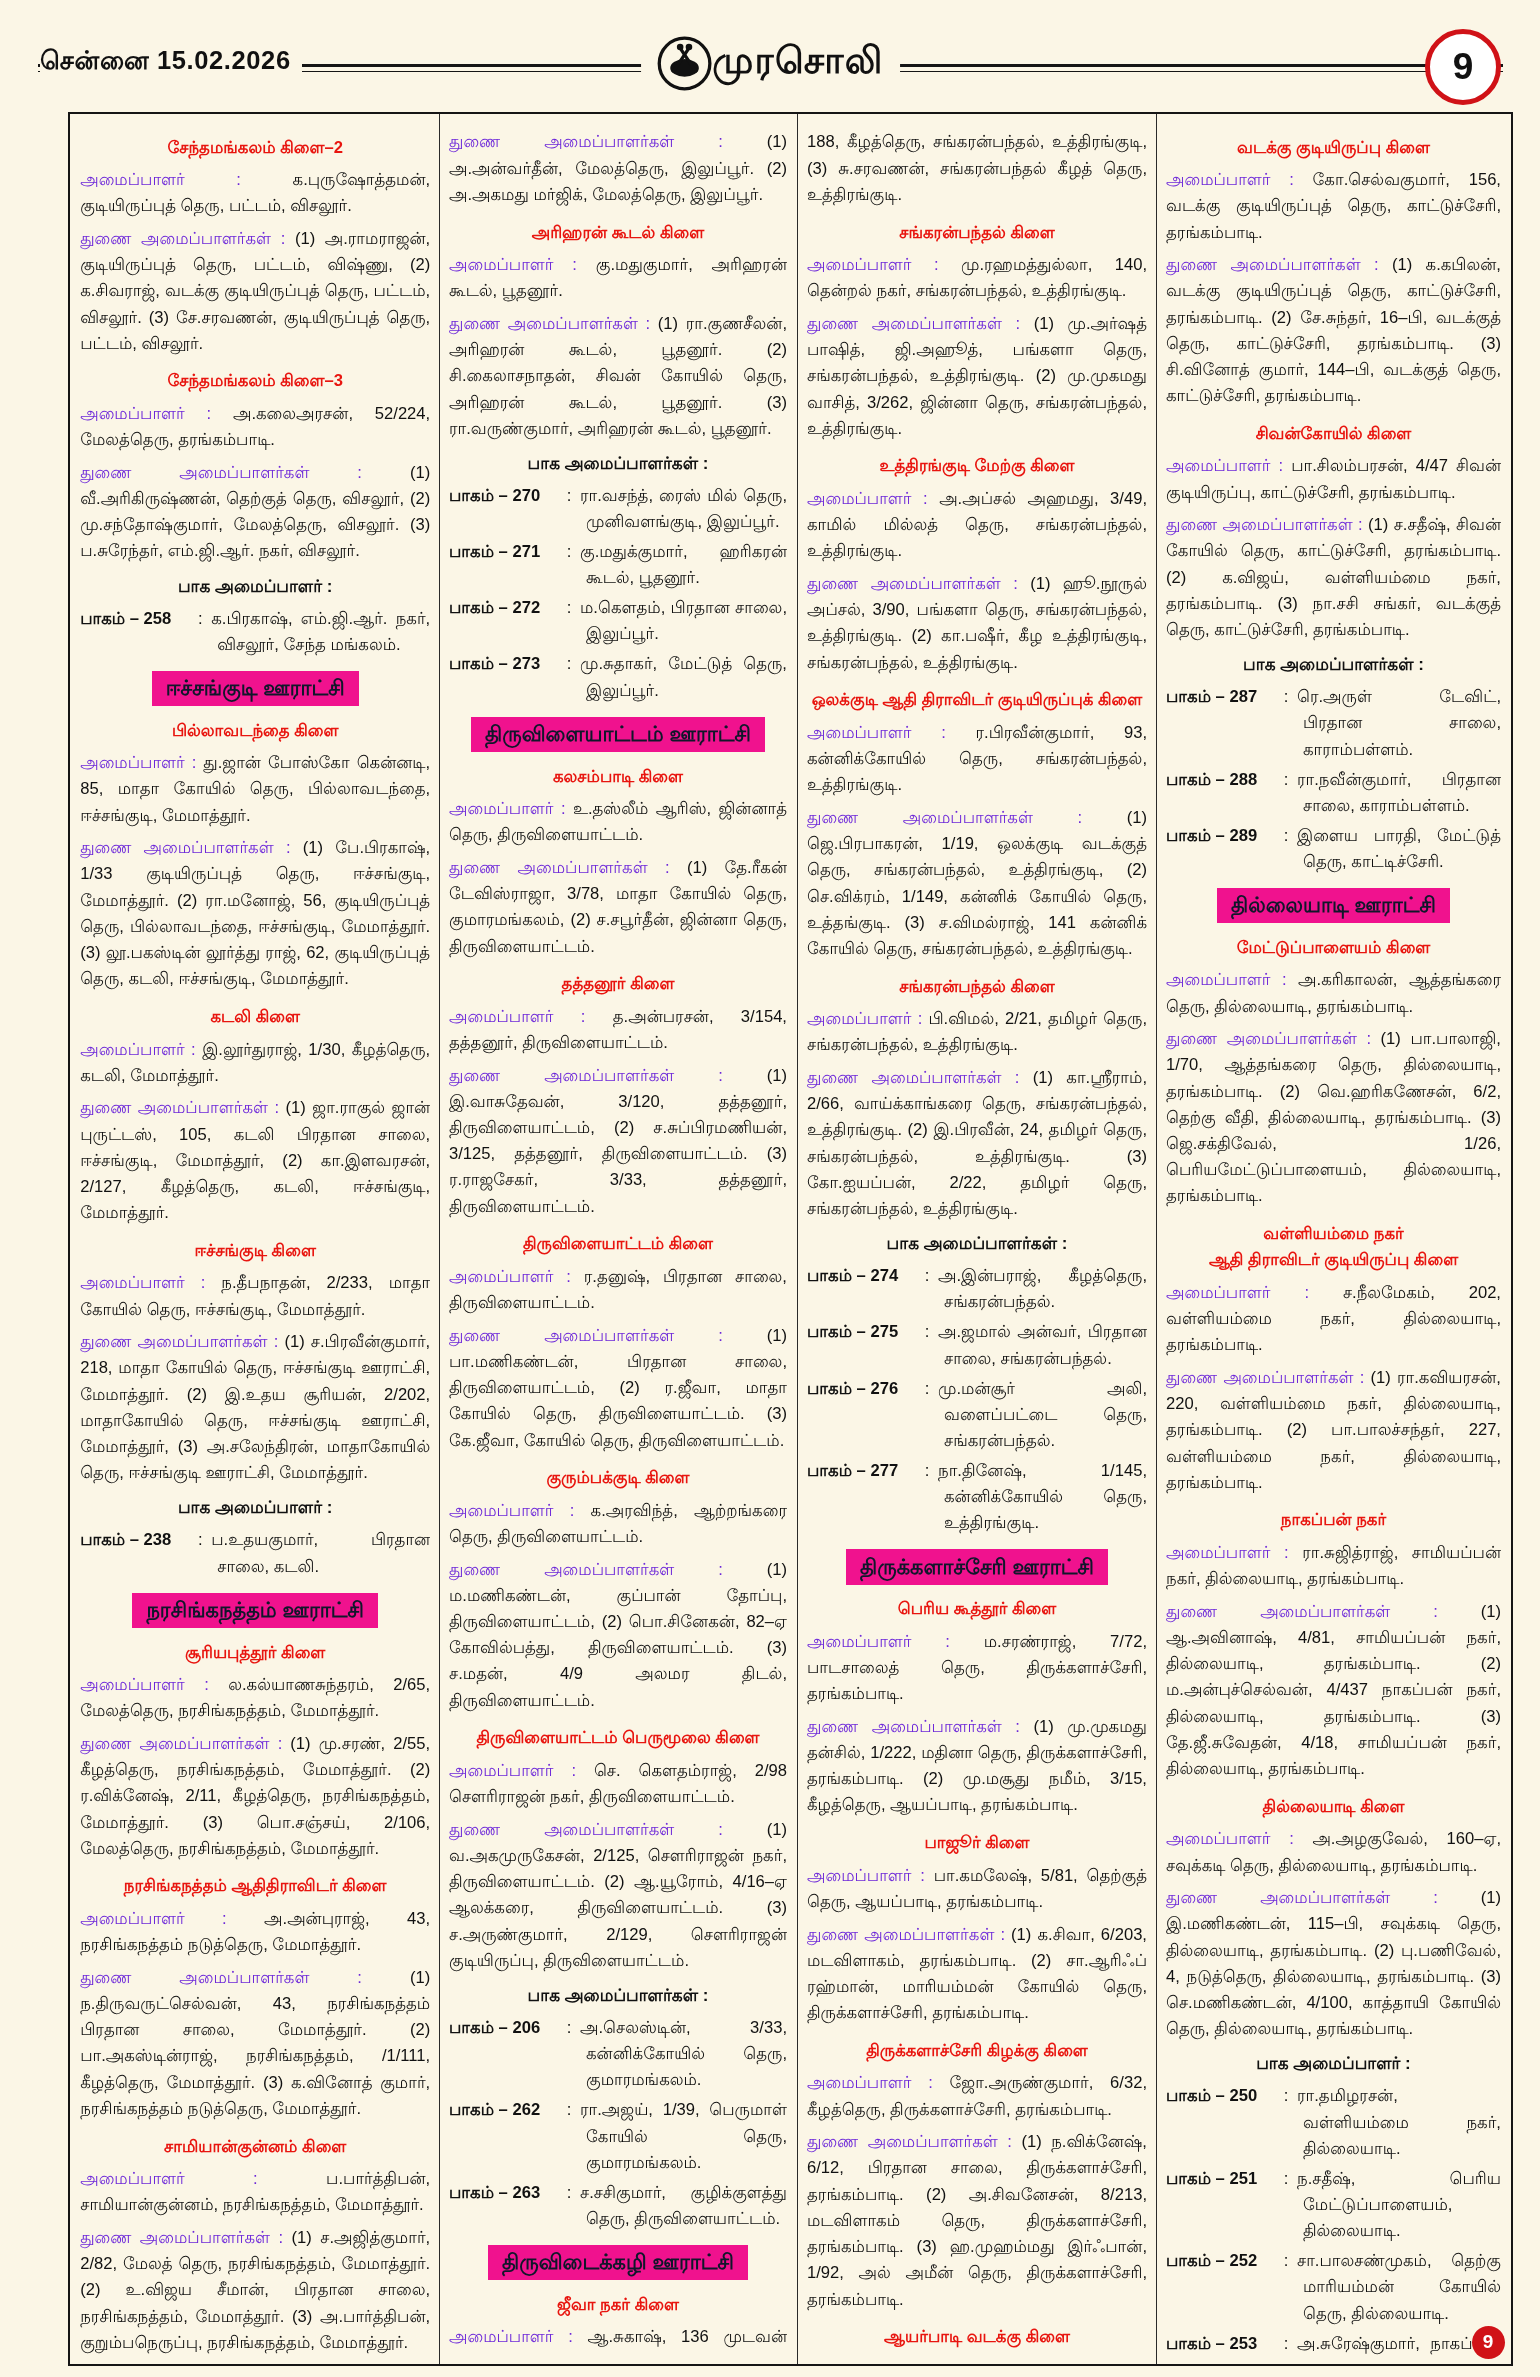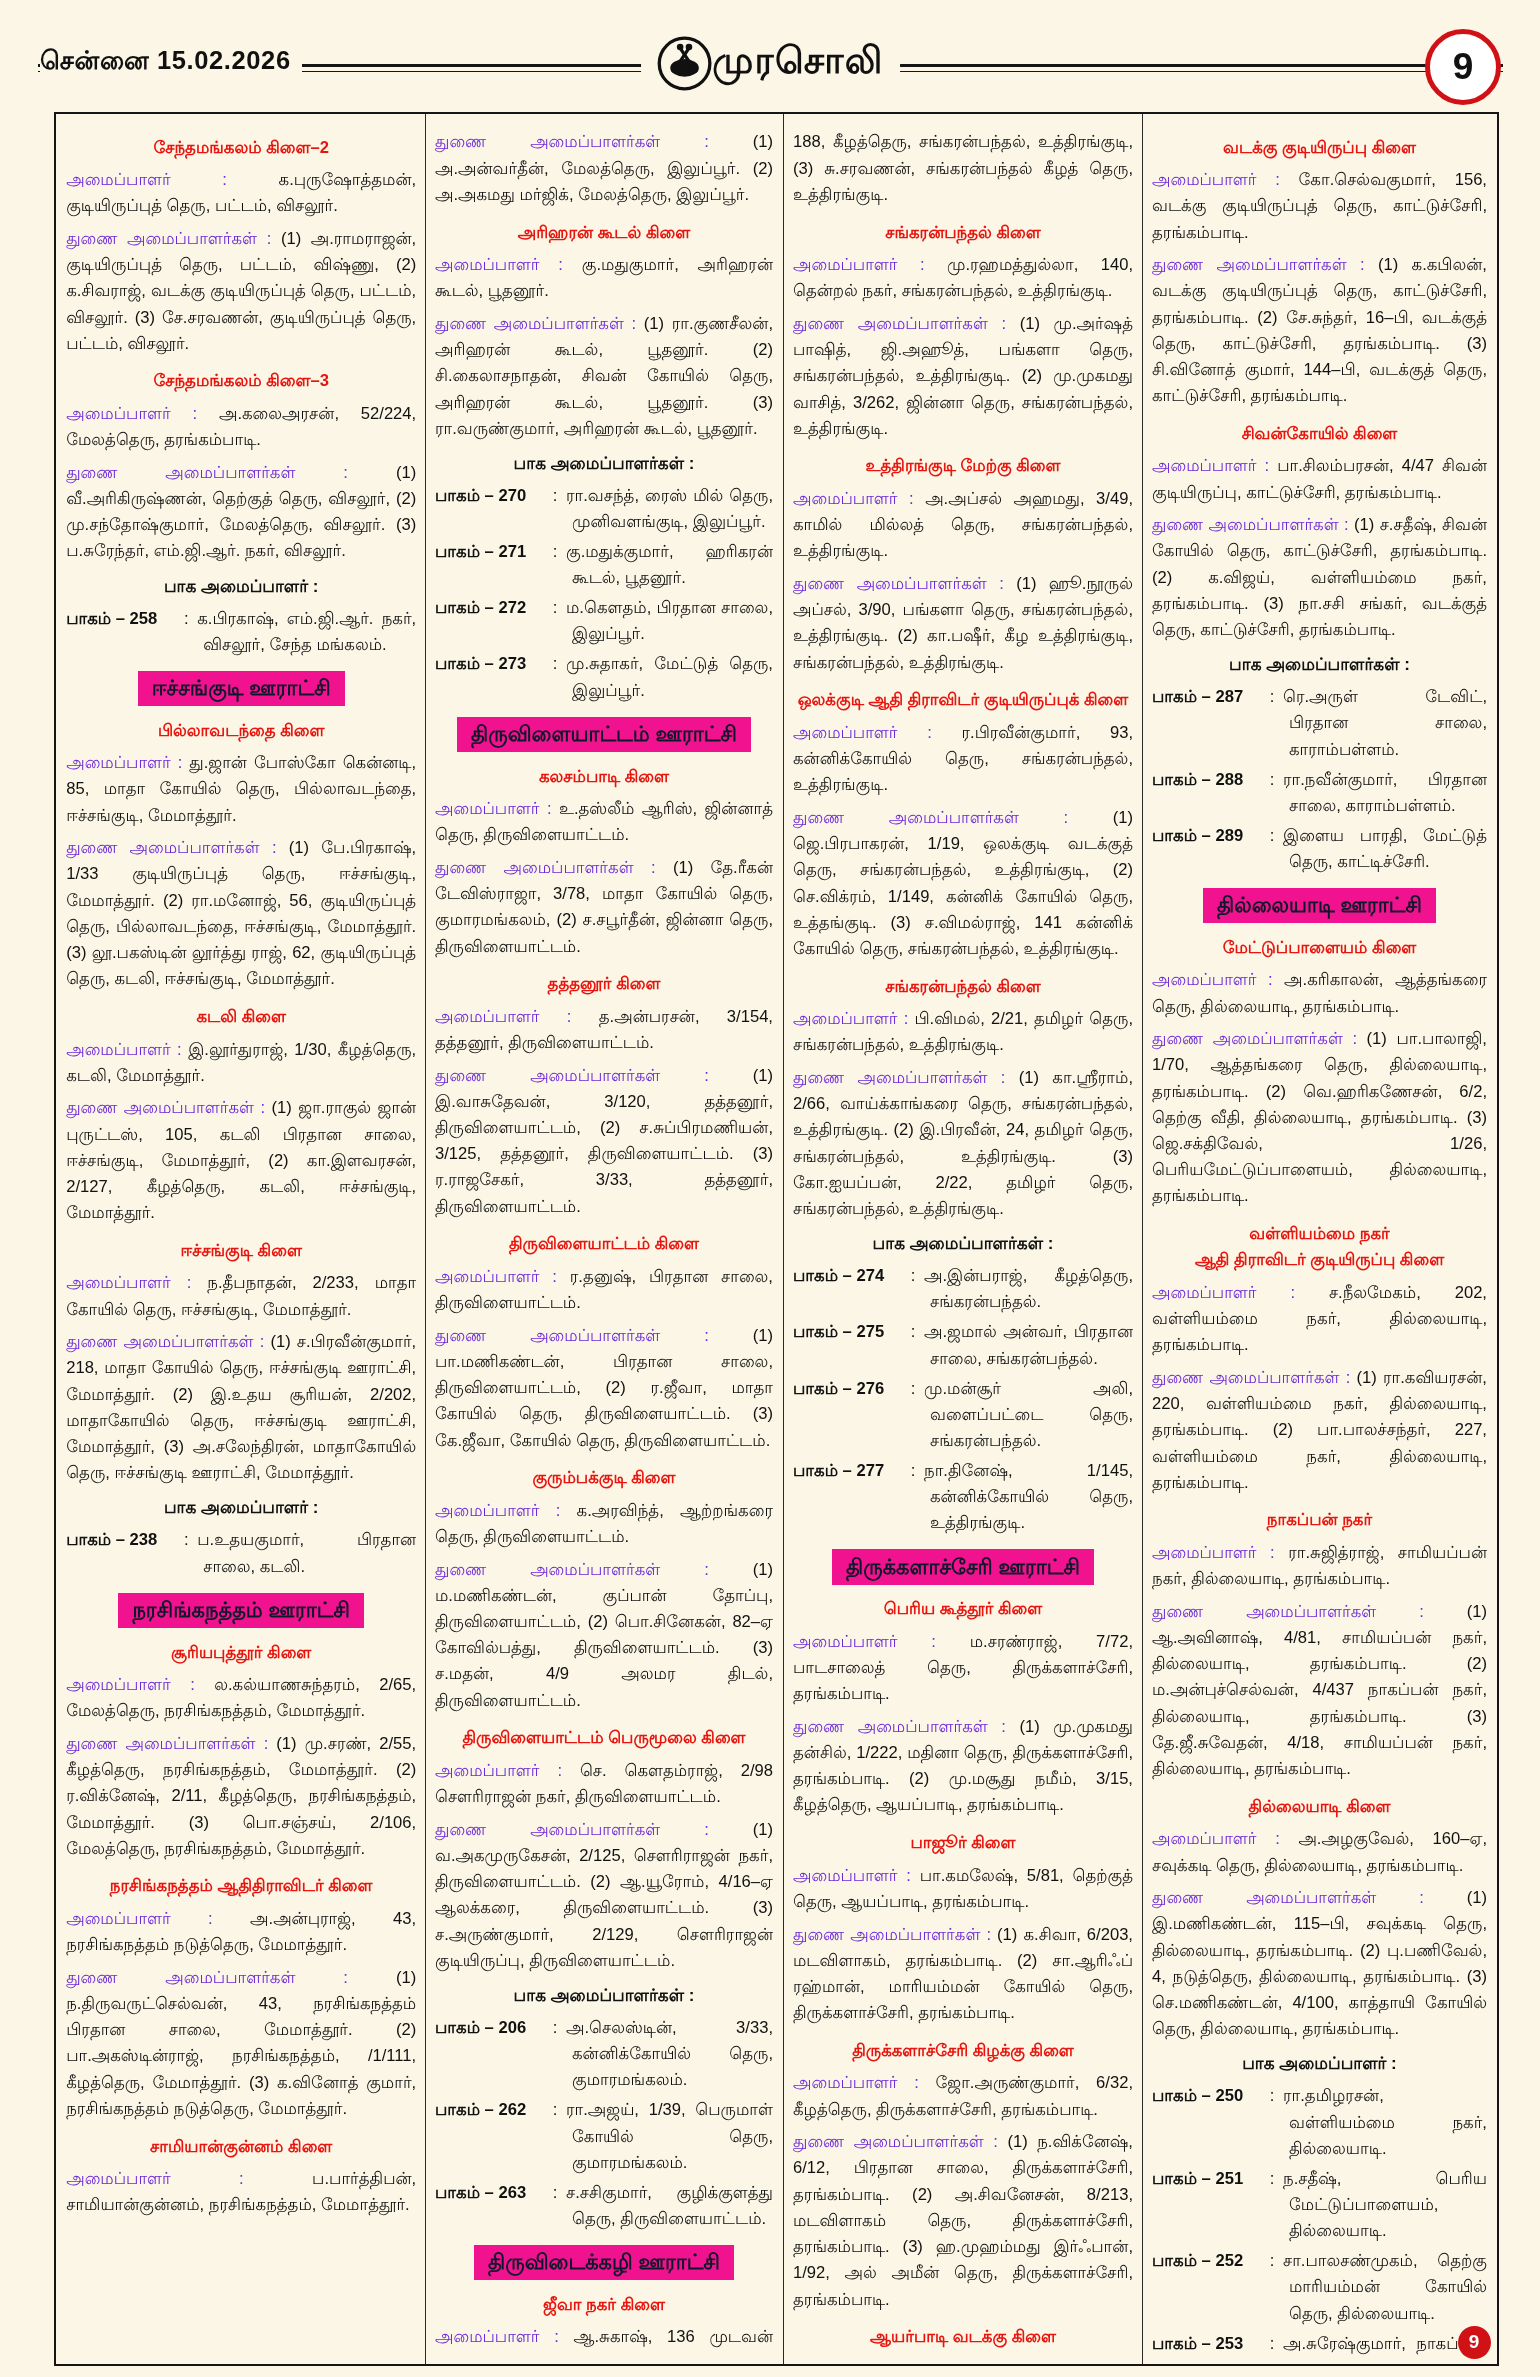--- a/index.html
+++ b/index.html
@@ -25,21 +25,21 @@
   .masthead-title { font-size:37px; font-weight:bold; letter-spacing:1.3px; }
   .pageno-circle {
     position:absolute; right:40px; top:29px; width:66px; height:66px; z-index:2;
     background:#fff; border:5.7px solid #d01217; border-radius:50%;
     display:flex; align-items:center; justify-content:center;
     font-size:37px; font-weight:bold; color:#111;
     box-shadow:0 0 0 2.6px #fff inset;
   }
   
   .content-box {
-    position:absolute; left:54px; top:112px; width:1441px; height:2250px;
+    position:absolute; left:68px; top:112px; width:1441px; height:2250px;
     border:2.6px solid #151515; background:#fbf6e6;
   }
   .vrule { position:absolute; top:0; bottom:0; width:1.3px; background:#2a2a2a; }
   .col { position:absolute; top:9px; bottom:9px; overflow:hidden; text-align:justify; }
   .col, .col * { font-size:16.6px; line-height:1.58; }
   p.entry { margin:6.4px 0; }
   .lbl { color:#6d28d9; font-weight:normal; }
   .branch-h {
     color:#e8150f; font-weight:bold; text-align:center;
     font-size:21px; line-height:1.22; margin:11.5px 0 6.4px;
@@ -126,20 +126,21 @@
         <p class="entry"><span class="lbl">துணை அமைப்பாளர்கள் :</span> <span>(1) மு.சரண், 2/55, கீழத்தெரு, நரசிங்கநத்தம், மேமாத்தூர். (2) ர.விக்னேஷ், 2/11, கீழத்தெரு, நரசிங்கநத்தம், மேமாத்தூர். (3) பொ.சஞ்சய், 2/106, மேலத்தெரு, நரசிங்கநத்தம், மேமாத்தூர்.</span></p>
         <div class="branch-h">
           <div>நரசிங்கநத்தம் ஆதிதிராவிடர் கிளை</div>
         </div>
         <p class="entry"><span class="lbl">அமைப்பாளர் :</span> <span>அ.அன்புராஜ், 43, நரசிங்கநத்தம் நடுத்தெரு, மேமாத்தூர்.</span></p>
         <p class="entry"><span class="lbl">துணை அமைப்பாளர்கள் :</span> <span>(1) ந.திருவருட்செல்வன், 43, நரசிங்கநத்தம் பிரதான சாலை, மேமாத்தூர். (2) பா.அகஸ்டின்ராஜ், நரசிங்கநத்தம், /1/111, கீழத்தெரு, மேமாத்தூர். (3) க.வினோத் குமார், நரசிங்கநத்தம் நடுத்தெரு, மேமாத்தூர்.</span></p>
         <div class="branch-h">
           <div>சாமியான்குன்னம் கிளை</div>
         </div>
         <p class="entry"><span class="lbl">அமைப்பாளர் :</span> <span>ப.பார்த்திபன், சாமியான்குன்னம், நரசிங்கநத்தம், மேமாத்தூர்.</span></p>
+        <p class="entry"><span class="lbl">துணை அமைப்பாளர்கள் :</span> <span>(1) ச.அஜித்குமார், 2/82, மேலத் தெரு, நரசிங்கநத்தம், மேமாத்தூர். (2) உ.விஜய சீமான், பிரதான சாலை, நரசிங்கநத்தம், மேமாத்தூர். (3) அ.பார்த்திபன், குறும்பநெருப்பு, நரசிங்கநத்தம், மேமாத்தூர்.</span></p>
       </div>
     <div class="col" id="col1" style="left:379px; width:338px;">
         <p class="entry"><span class="lbl">துணை அமைப்பாளர்கள் :</span> <span>(1) அ.அன்வர்தீன், மேலத்தெரு, இலுப்பூர். (2) அ.அகமது மர்ஜிக், மேலத்தெரு, இலுப்பூர்.</span></p>
         <div class="branch-h">
           <div>அரிஹரன் கூடல் கிளை</div>
         </div>
         <p class="entry"><span class="lbl">அமைப்பாளர் :</span> <span>கு.மதுகுமார், அரிஹரன் கூடல், பூதனூர்.</span></p>
         <p class="entry"><span class="lbl">துணை அமைப்பாளர்கள் :</span> <span>(1) ரா.குணசீலன், அரிஹரன் கூடல், பூதனூர். (2) சி.கைலாசநாதன், சிவன் கோயில் தெரு, அரிஹரன் கூடல், பூதனூர். (3) ரா.வருண்குமார், அரிஹரன் கூடல், பூதனூர்.</span></p>
         <div class="center-lbl">பாக அமைப்பாளர்கள் :</div>
         <div class="part-row"><span class="part-no">பாகம் – 270</span><span class="part-colon">:</span><span>ரா.வசந்த், ரைஸ் மில் தெரு, முனிவளங்குடி, இலுப்பூர்.</span></div>

